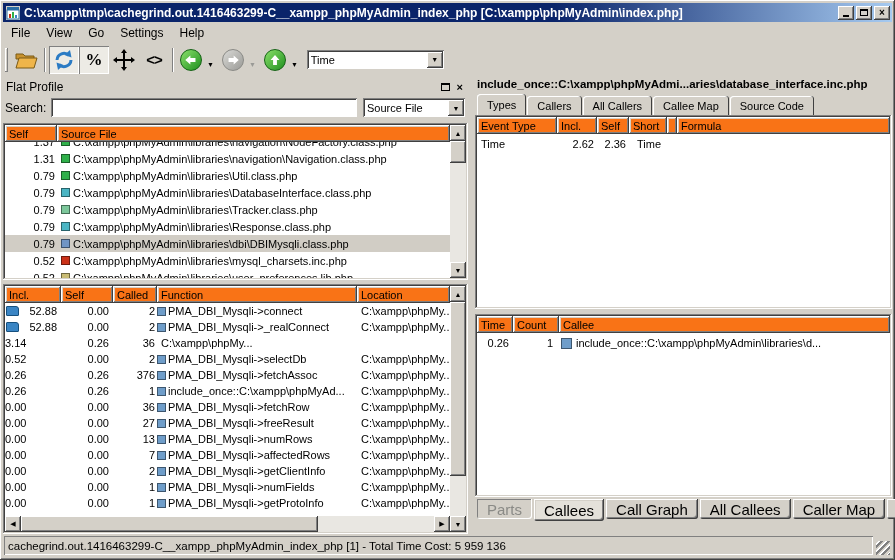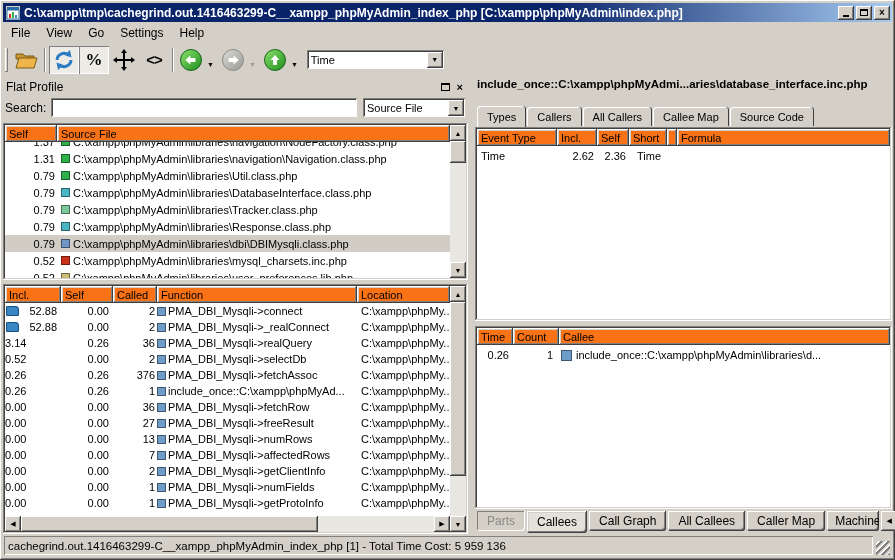--- a/index.html
+++ b/index.html
@@ -99,21 +99,21 @@
   .c-incl{ width:56px; flex:none; display:flex; align-items:center; padding-right:4px; }
   .c-self{ width:52px; flex:none; text-align:right; padding-right:4px; }
   .c-called{ width:44px; flex:none; text-align:right; padding-right:2px; }
   .c-func{ width:200px; flex:none; display:flex; align-items:center; overflow:hidden; }
   .c-loc{ flex:1; overflow:hidden; padding-left:4px; }
   .cost-bar{ width:13px; height:10px; background:#3a85c4; border:1px solid #16507e; margin-right:auto; margin-left:1px; border-radius:1px 3px 1px 1px; }
   .fsq{ width:9px; height:9px; flex:none; margin-right:2px; border:1px solid rgba(0,0,0,.45); background:#6f9dc9; }
 
   
   .detail-title{ height:16px; font-weight:bold; font-size:11.5px; white-space:nowrap; overflow:hidden; padding-left:2px; }
-  .tabs-top{ height:21px; margin-top:12px; display:flex; align-items:center; padding-left:2px; position:relative; }
+  .tabs-top{ height:21px; margin-top:0; display:flex; align-items:flex-end; padding-left:2px; position:relative; }
   .tab{ height:19px; display:flex; align-items:center; justify-content:center; padding:0 10px; background:#d4d0c8; margin-right:1px;
     border-radius:3px 3px 0 0; font-size:11px;
     box-shadow: inset -1px 0 #404040, inset 1px 1px #fff; position:relative; }
   .tab.active{ height:21px; z-index:2; box-shadow: inset -1px 0 #404040, inset 1px 1px #fff; }
   .types-box{ height:194px; position:relative; background:#fff;
     box-shadow: inset -1px -1px #fff, inset 1px 1px #808080, inset -2px -2px #d4d0c8, inset 2px 2px #404040; }
   .tt-hdr{ position:absolute; left:2px; top:2px; right:2px; display:flex; }
   .tt-rows{ position:absolute; left:2px; top:21px; right:2px; bottom:2px; background:#fff; }
   .t-row{ height:16px; display:flex; align-items:center; white-space:nowrap; }
   .tc-event{ width:80px; flex:none; padding-left:4px; }
@@ -126,21 +126,21 @@
   .callees-box{ margin-top:5px; height:183px; position:relative; background:#fff;
     box-shadow: inset -1px -1px #fff, inset 1px 1px #808080, inset -2px -2px #d4d0c8, inset 2px 2px #404040; }
   .cb-hdr{ position:absolute; left:2px; top:2px; right:2px; display:flex; }
   .cb-rows{ position:absolute; left:2px; top:21px; right:2px; bottom:2px; background:#fff; }
   .cc-time{ width:36px; flex:none; text-align:right; padding-right:4px; }
   .cc-count{ width:46px; flex:none; text-align:right; padding-right:6px; }
   .cc-callee{ flex:1; display:flex; align-items:center; overflow:hidden; }
 
   .tabs-bottom{ height:24px; margin-top:2px; display:flex; align-items:flex-start; padding-left:2px; gap:2px; }
   .btab{ height:20px; display:flex; align-items:center; justify-content:center; padding:0 10px; background:#d4d0c8;
-    font-size:12px; border-radius:0 0 3px 3px; white-space:nowrap;
+    font-size:15px; border-radius:0 0 3px 3px; white-space:nowrap;
     box-shadow: inset -1px -1px #404040, inset 1px 1px #fff, inset -2px -2px #808080, inset 2px 2px #d4d0c8; }
   .btab.active{ background:#e4e1da; height:22px; }
   .btab.disabled{ color:#8a8a86; box-shadow: inset -1px -1px #fff, inset 1px 1px #808080; }
   .btab.clipped{ overflow:hidden; width:52px; flex:none; padding:0 0 0 8px; justify-content:flex-start; }
   .tab-scroll{ margin-left:auto; display:flex; }
   .tab-scroll .sb-btn{ height:20px; }
 
   
   .statusbar{ position:absolute; left:3px; top:534px; right:3px; height:23px; display:flex; align-items:center; }
   .status-field{ flex:1; height:19px; margin-left:1px; display:flex; align-items:center; padding:0 4px; font-size:11.5px;
@@ -368,24 +368,20 @@
                 <span>PMA_DBI_Mysqli-&gt;_realConnect</span>
               </span>
               <span class="c-loc">C:\xampp\phpMy...</span>
             </div>
             <div class="f-row">
               <span class="c-incl">
                 <span>3.14</span>
               </span>
               <span class="c-self">0.26</span>
               <span class="c-called">36</span>
-              <span class="c-func">
-                <span class="fsq" style="background: rgb(111, 157, 201);"></span>
-                <span>PMA_DBI_Mysqli-&gt;realQuery</span>
-              </span>
               <span class="c-loc">C:\xampp\phpMy...</span>
             </div>
             <div class="f-row">
               <span class="c-incl">
                 <span>0.52</span>
               </span>
               <span class="c-self">0.00</span>
               <span class="c-called">2</span>
               <span class="c-func">
                 <span class="fsq" style="background: rgb(111, 157, 201);"></span>

